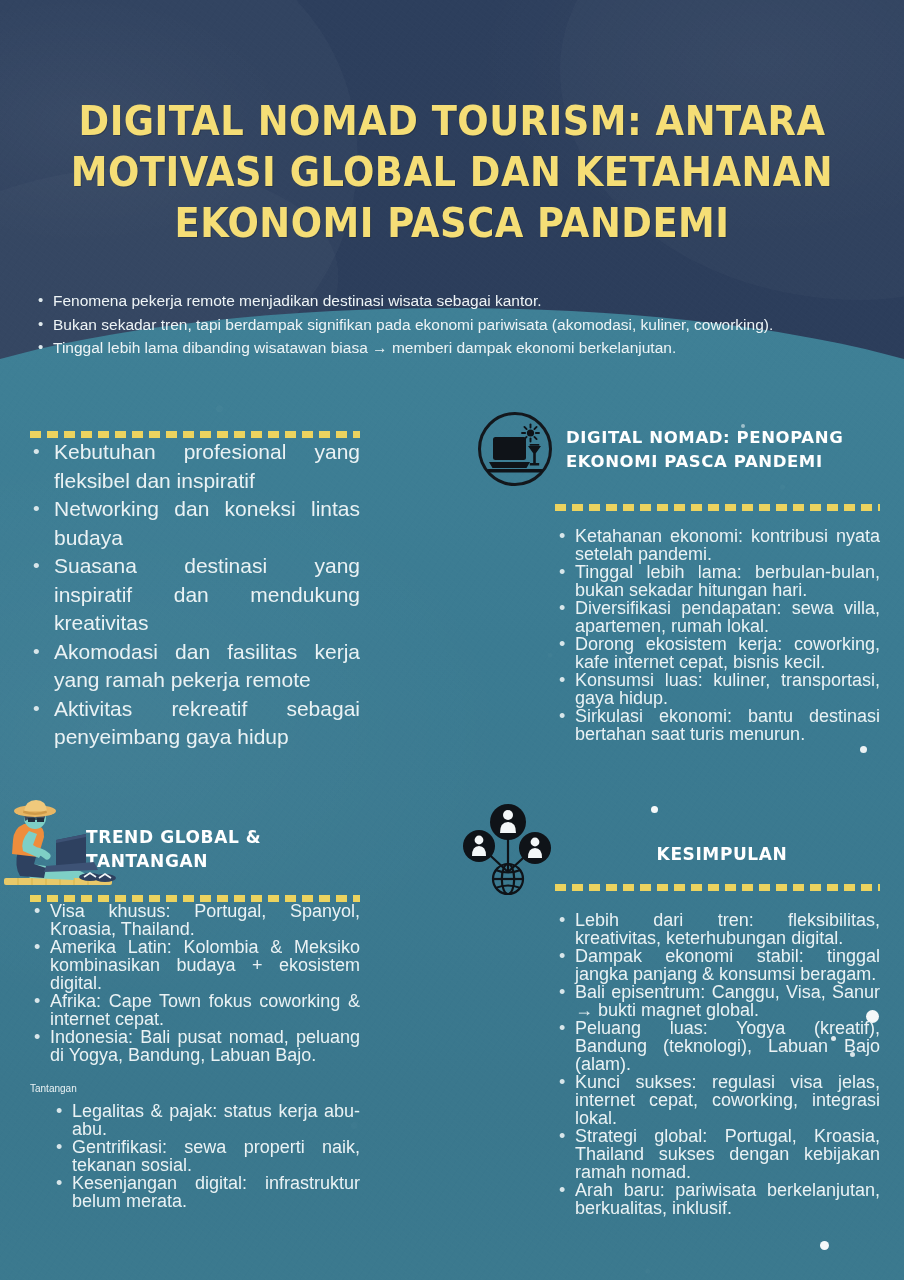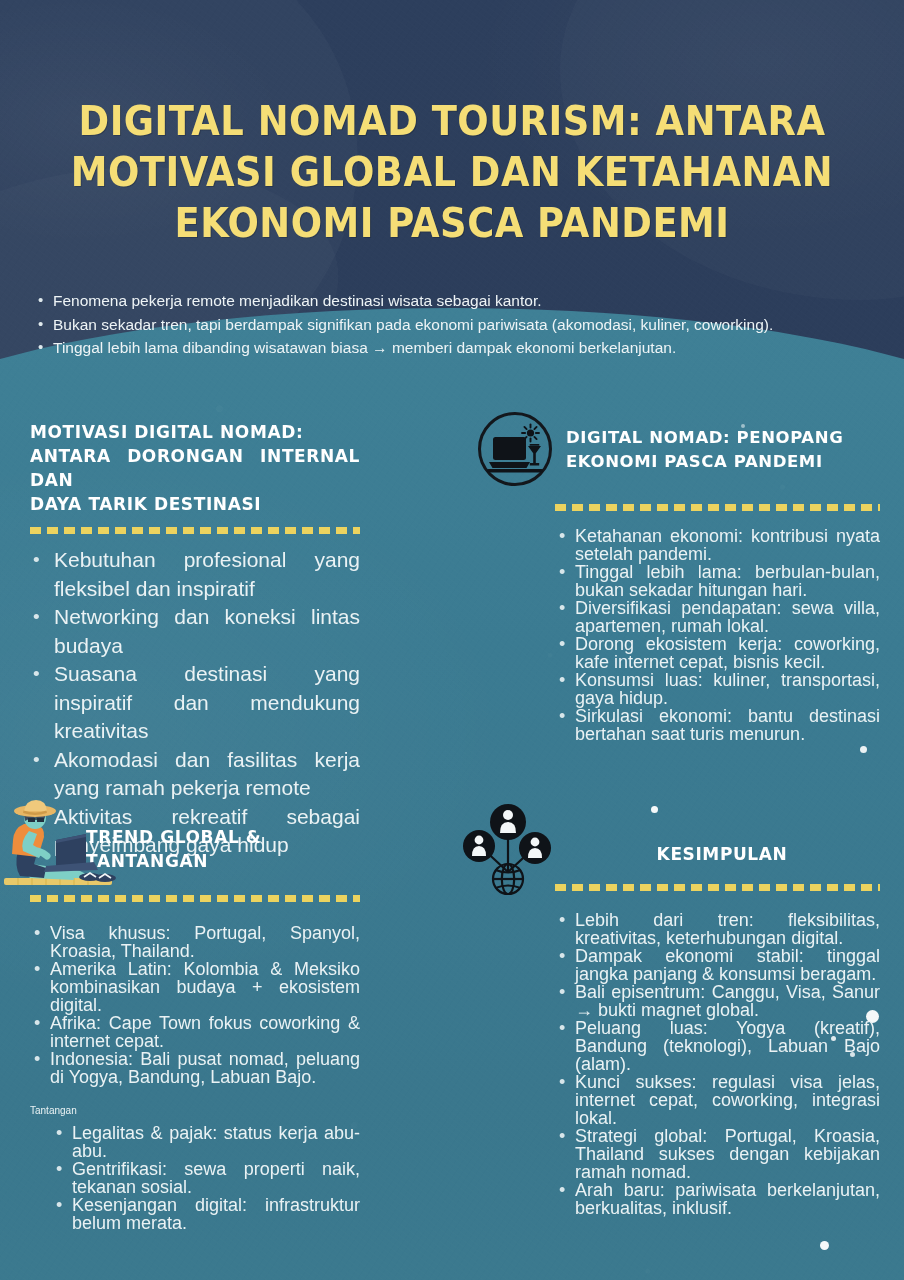--- a/index.html
+++ b/index.html
@@ -147,21 +147,21 @@
   .sec-title.small { font-size:16.5px; }
   .sec-title span { display:block; }
   .sec-title span:last-child { text-align-last:left; }
 
   .dashline {
     height:7px;
     margin-top:11px;
     background:repeating-linear-gradient(90deg,#ecd35f 0 11px, rgba(0,0,0,0) 11px 17px);
   }
 
-  .blist { margin-top:12px; }
+  .blist { margin-top:0; }
   .blist li {
     list-style:none;
     position:relative;
     color:#eaf2f4;
     padding-left:20px;
     text-align:justify;
     text-justify:inter-word;
   }
   .blist li:before {
     content:"•";
@@ -232,27 +232,20 @@
     <div class="title-line">EKONOMI PASCA PANDEMI</div>
   </div>
 
   <ul class="intro">
     <li>Fenomena pekerja remote menjadikan destinasi wisata sebagai kantor.</li>
     <li>Bukan sekadar tren, tapi berdampak signifikan pada ekonomi pariwisata (akomodasi, kuliner, coworking).</li>
     <li>Tinggal lebih lama dibanding wisatawan biasa → memberi dampak ekonomi berkelanjutan.</li>
   </ul>
 
   <div class="col col-l" style="top:420px;">
-    <div class="sec-head">
-      <div class="sec-title">
-        <span>MOTIVASI DIGITAL NOMAD:</span>
-        <span>ANTARA DORONGAN INTERNAL DAN</span>
-        <span>DAYA TARIK DESTINASI</span>
-      </div>
-    </div>
     <div class="dashline"></div>
     <ul class="blist big">
       <li>Kebutuhan profesional yang fleksibel dan inspiratif</li>
       <li>Networking dan koneksi lintas budaya</li>
       <li>Suasana destinasi yang inspiratif dan mendukung kreativitas</li>
       <li>Akomodasi dan fasilitas kerja yang ramah pekerja remote</li>
       <li>Aktivitas rekreatif sebagai penyeimbang gaya hidup</li>
     </ul>
   </div>
 
@@ -336,21 +329,21 @@
     <ellipse cx="103" cy="80" rx="11" ry="4" fill="#2e4160"></ellipse>
     <path d="M82 79 l6 -4 6 4" stroke="#f3f6f7" stroke-width="1.6" fill="none"></path>
     <path d="M97 80 l6 -4 6 4" stroke="#f3f6f7" stroke-width="1.6" fill="none"></path>
   </svg>
 
   <div class="col col-l" style="top:825px;width:330px;">
     <div class="sec-head head-row-with-art">
       <div class="sec-title" style="text-align:left;">TREND GLOBAL &amp; TANTANGAN</div>
     </div>
     <div class="dashline" style="margin-top:22px;"></div>
-    <ul class="blist mid" style="margin-top:22px;">
+    <ul class="blist mid" style="">
       <li>Visa khusus: Portugal, Spanyol, Kroasia, Thailand.</li>
       <li>Amerika Latin: Kolombia &amp; Meksiko kombinasikan budaya + ekosistem digital.</li>
       <li>Afrika: Cape Town fokus coworking &amp; internet cepat.</li>
       <li>Indonesia: Bali pusat nomad, peluang di Yogya, Bandung, Labuan Bajo.</li>
     </ul>
     <div class="sub-label">Tantangan</div>
     <ul class="blist mid indent">
       <li>Legalitas &amp; pajak: status kerja abu-abu.</li>
       <li>Gentrifikasi: sewa properti naik, tekanan sosial.</li>
       <li>Kesenjangan digital: infrastruktur belum merata.</li>

